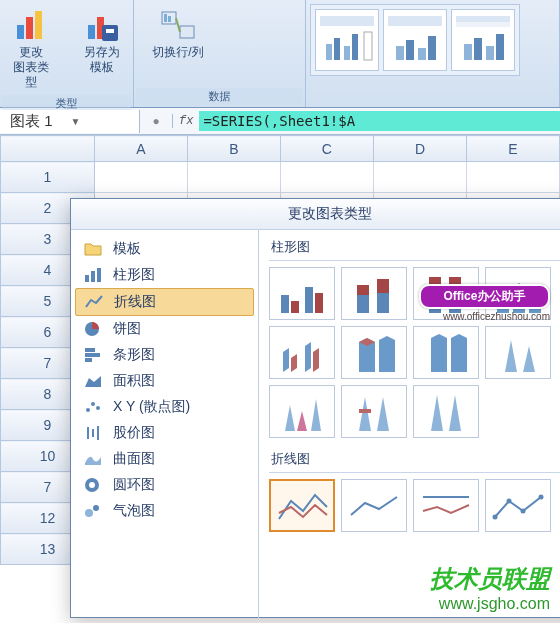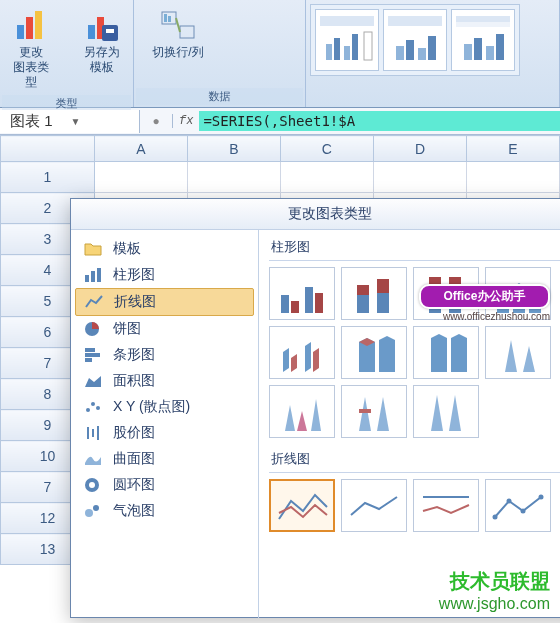--- a/index.html
+++ b/index.html
@@ -166,21 +166,21 @@
     .watermark {
       position:absolute;
       right: 10px;
       top: 284px;
       z-index: 20;
       text-align:center;
     }
     .wm1 { background:#a21caf; color:#fff; font-weight:bold; padding:2px 10px; border-radius:10px; border:2px solid #fff; box-shadow:0 0 3px rgba(0,0,0,.3); font-size:12px; }
     .wm2 { font-size:10px; color:#544; margin-top:2px;margin-left:24px; }
     .watermark2 { position:absolute; right:10px; bottom:10px; z-index:20; text-align:right; }
-    .wm3 { font-size:20px; font-weight:bold; color:#2dbb2d; text-shadow:1px 1px 0 #fff,-1px -1px 0 #fff; }
+    .wm3 { font-size:24px; font-weight:bold; color:#2dbb2d; text-shadow:1px 1px 0 #fff,-1px -1px 0 #fff; font-style:italic; }
     .wm4 { font-size:16px; color:#2d972d; }
   </style>
 </head>
 <body>
 
 <div class="ribbon">
   <div class="ribbon-group" style="width:134px">
     <div class="ribbon-group-body">
       <div class="big-btn">
         <div class="big-btn-icon">

